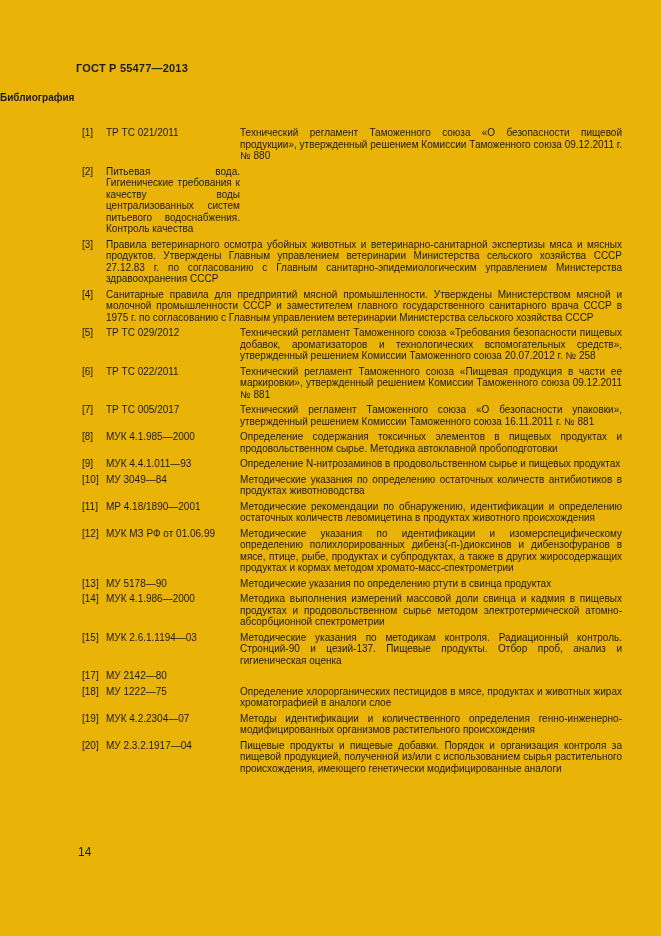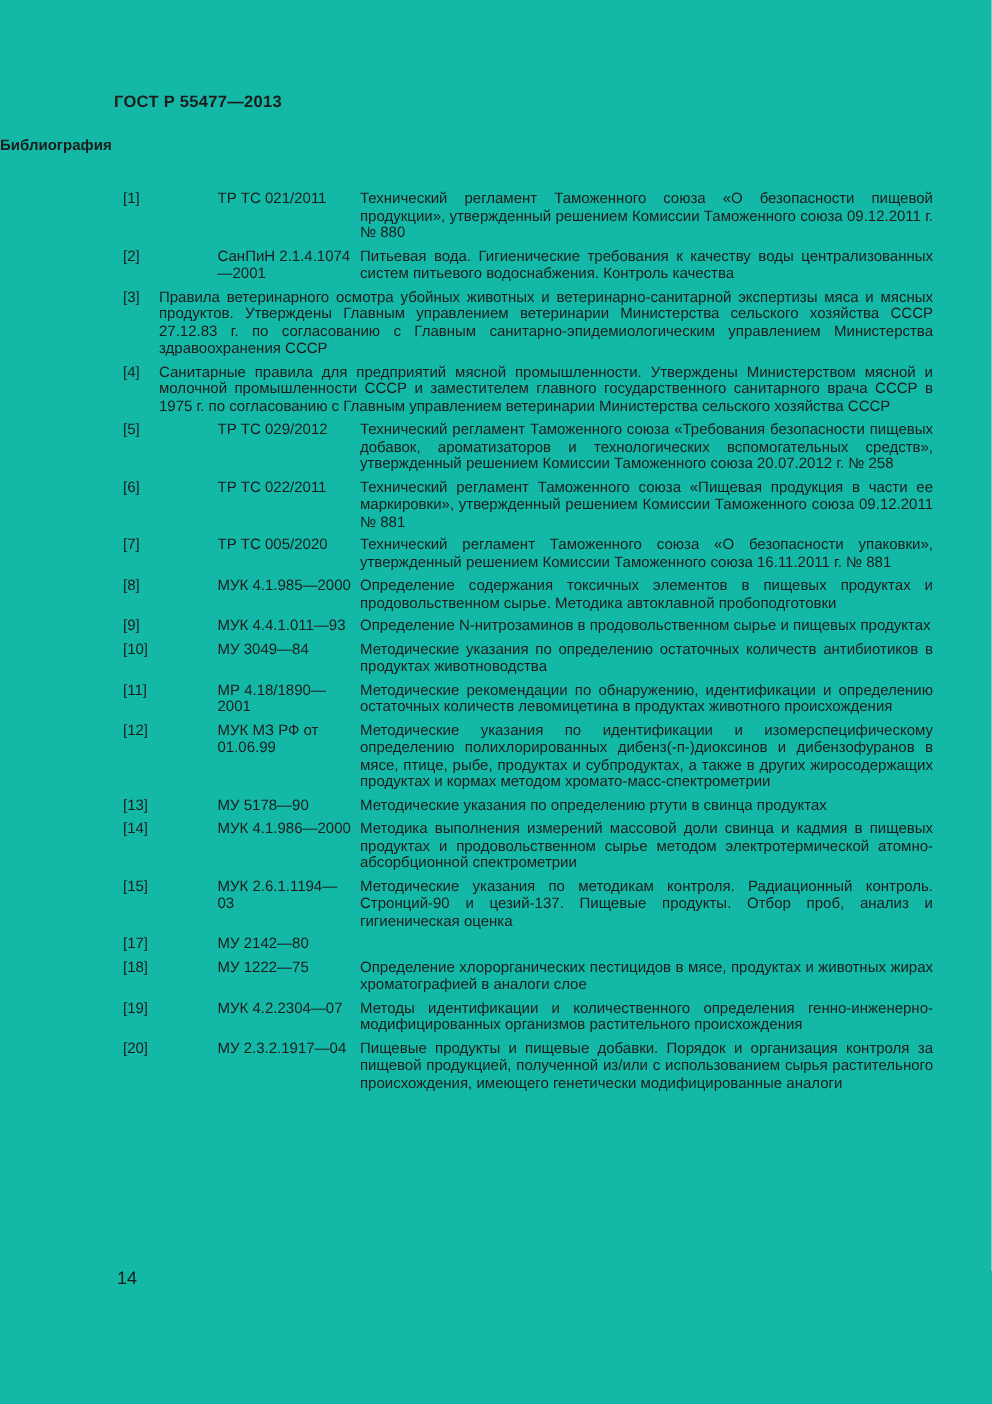--- a/index.html
+++ b/index.html
@@ -11,21 +11,21 @@
     width: 661px;
     height: 936px;
     position: relative;
     font-family: "Liberation Sans", sans-serif;
     color: #1c1c1c;
     overflow: hidden;
   }
   .page {
     position: absolute;
     inset: 0;
-    background: #14b8a6;
+    background: #eab308;
   }
   .gost-header {
     position: absolute;
     left: 76px;
     top: 62px;
     font-size: 11px;
     font-weight: bold;
     letter-spacing: 0.2px;
   }
   .biblio-title {
@@ -48,21 +48,20 @@
     grid-template-columns: 24px 134px 1fr;
     margin-bottom: 4px;
     font-size: 10px;
     line-height: 11.5px;
   }
   .ref-num {
     white-space: nowrap;
   }
   .ref-label {
     padding-right: 6px;
-    margin-left: 39px;
   }
   .ref-text {
     text-align: justify;
   }
   .ref-text.full {
     grid-column: 2 / 4;
   }
   .page-number {
     position: absolute;
     left: 78px;
@@ -80,21 +79,20 @@
 
   <div class="ref-list" id="ref-list">
   <div class="ref-row">
     <div class="ref-num">[1]</div>
     <div class="ref-label">ТР ТС 021/2011</div>
     <div class="ref-text">Технический регламент Таможенного союза «О безопасности пищевой продукции», утвержденный решением Комиссии Таможенного союза 09.12.2011 г. № 880</div>
   </div>
 
   <div class="ref-row">
     <div class="ref-num">[2]</div>
-    <div class="ref-label">СанПиН 2.1.4.1074—2001</div>
     <div class="ref-text">Питьевая вода. Гигиенические требования к качеству воды централизованных систем питьевого водоснабжения. Контроль качества</div>
   </div>
 
   <div class="ref-row">
     <div class="ref-num">[3]</div>
 
     <div class="ref-text full">Правила ветеринарного осмотра убойных животных и ветеринарно-санитарной экспертизы мяса и мясных продуктов. Утверждены Главным управлением ветеринарии Министерства сельского хозяйства СССР 27.12.83 г. по согласованию с Главным санитарно-эпидемиологическим управлением Министерства здравоохранения СССР</div>
   </div>
 
   <div class="ref-row">
@@ -110,21 +108,21 @@
   </div>
 
   <div class="ref-row">
     <div class="ref-num">[6]</div>
     <div class="ref-label">ТР ТС 022/2011</div>
     <div class="ref-text">Технический регламент Таможенного союза «Пищевая продукция в части ее маркировки», утвержденный решением Комиссии Таможенного союза 09.12.2011 № 881</div>
   </div>
 
   <div class="ref-row">
     <div class="ref-num">[7]</div>
-    <div class="ref-label">ТР ТС 005/2020</div>
+    <div class="ref-label">ТР ТС 005/2017</div>
     <div class="ref-text">Технический регламент Таможенного союза «О безопасности упаковки», утвержденный решением Комиссии Таможенного союза 16.11.2011 г. № 881</div>
   </div>
 
   <div class="ref-row">
     <div class="ref-num">[8]</div>
     <div class="ref-label">МУК 4.1.985—2000</div>
     <div class="ref-text">Определение содержания токсичных элементов в пищевых продуктах и продовольственном сырье. Методика автоклавной пробоподготовки</div>
   </div>
 
   <div class="ref-row">

